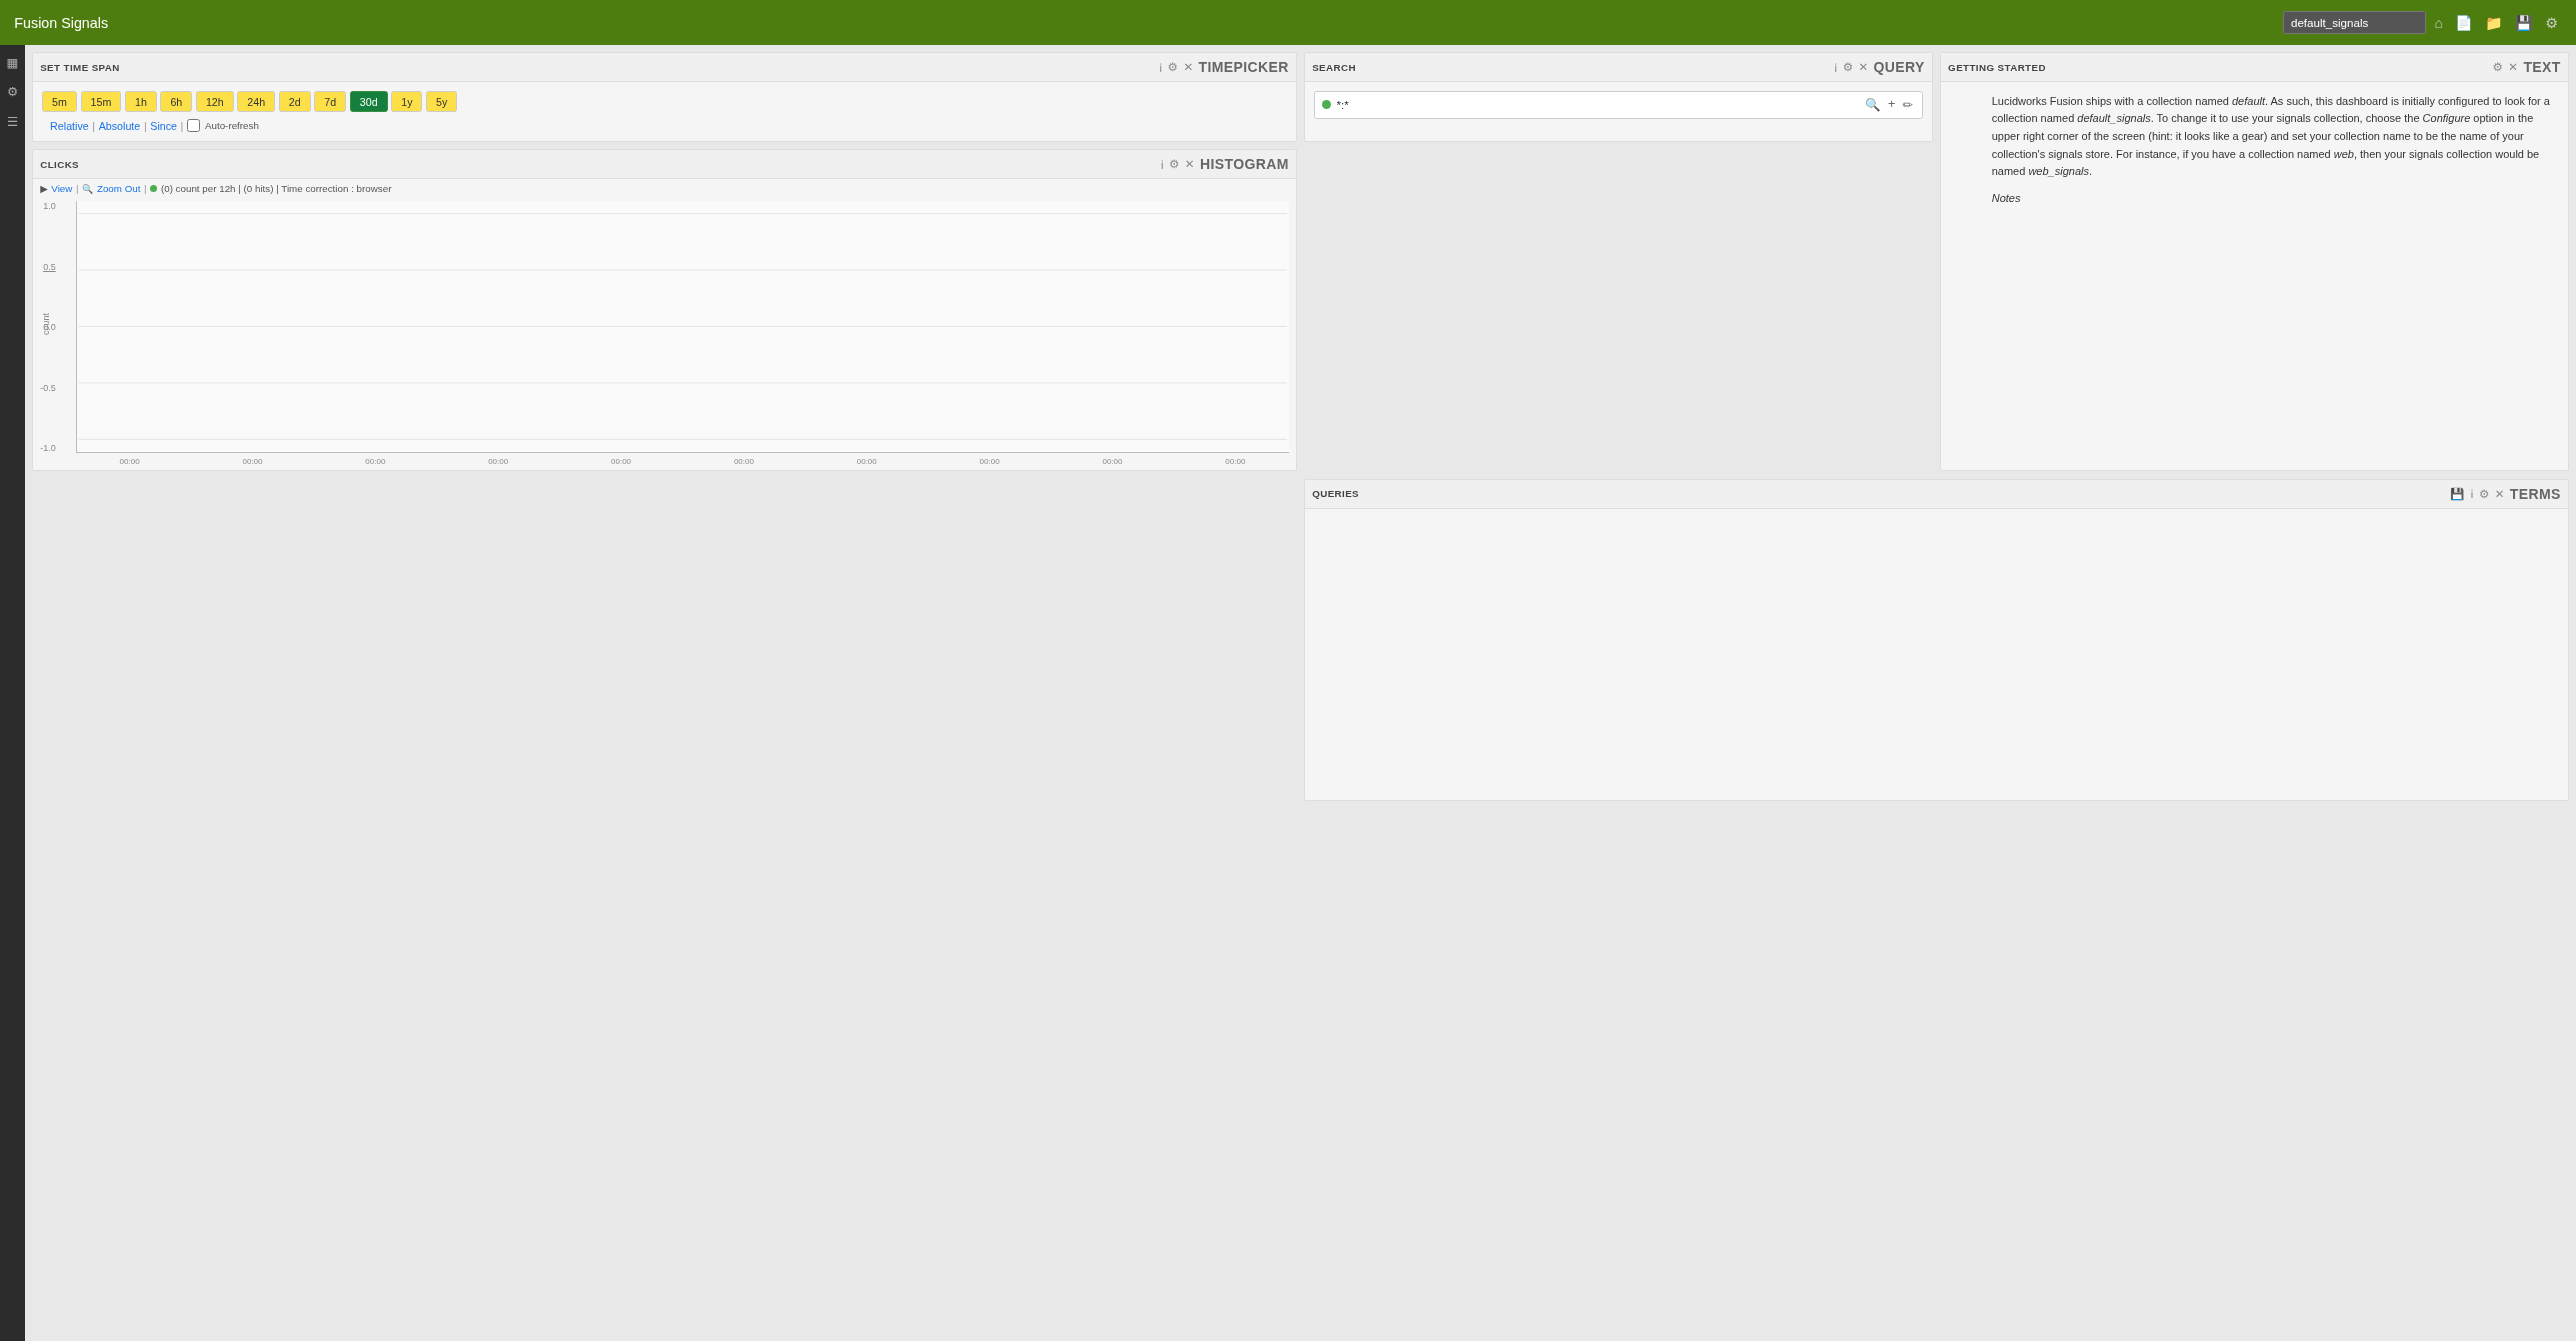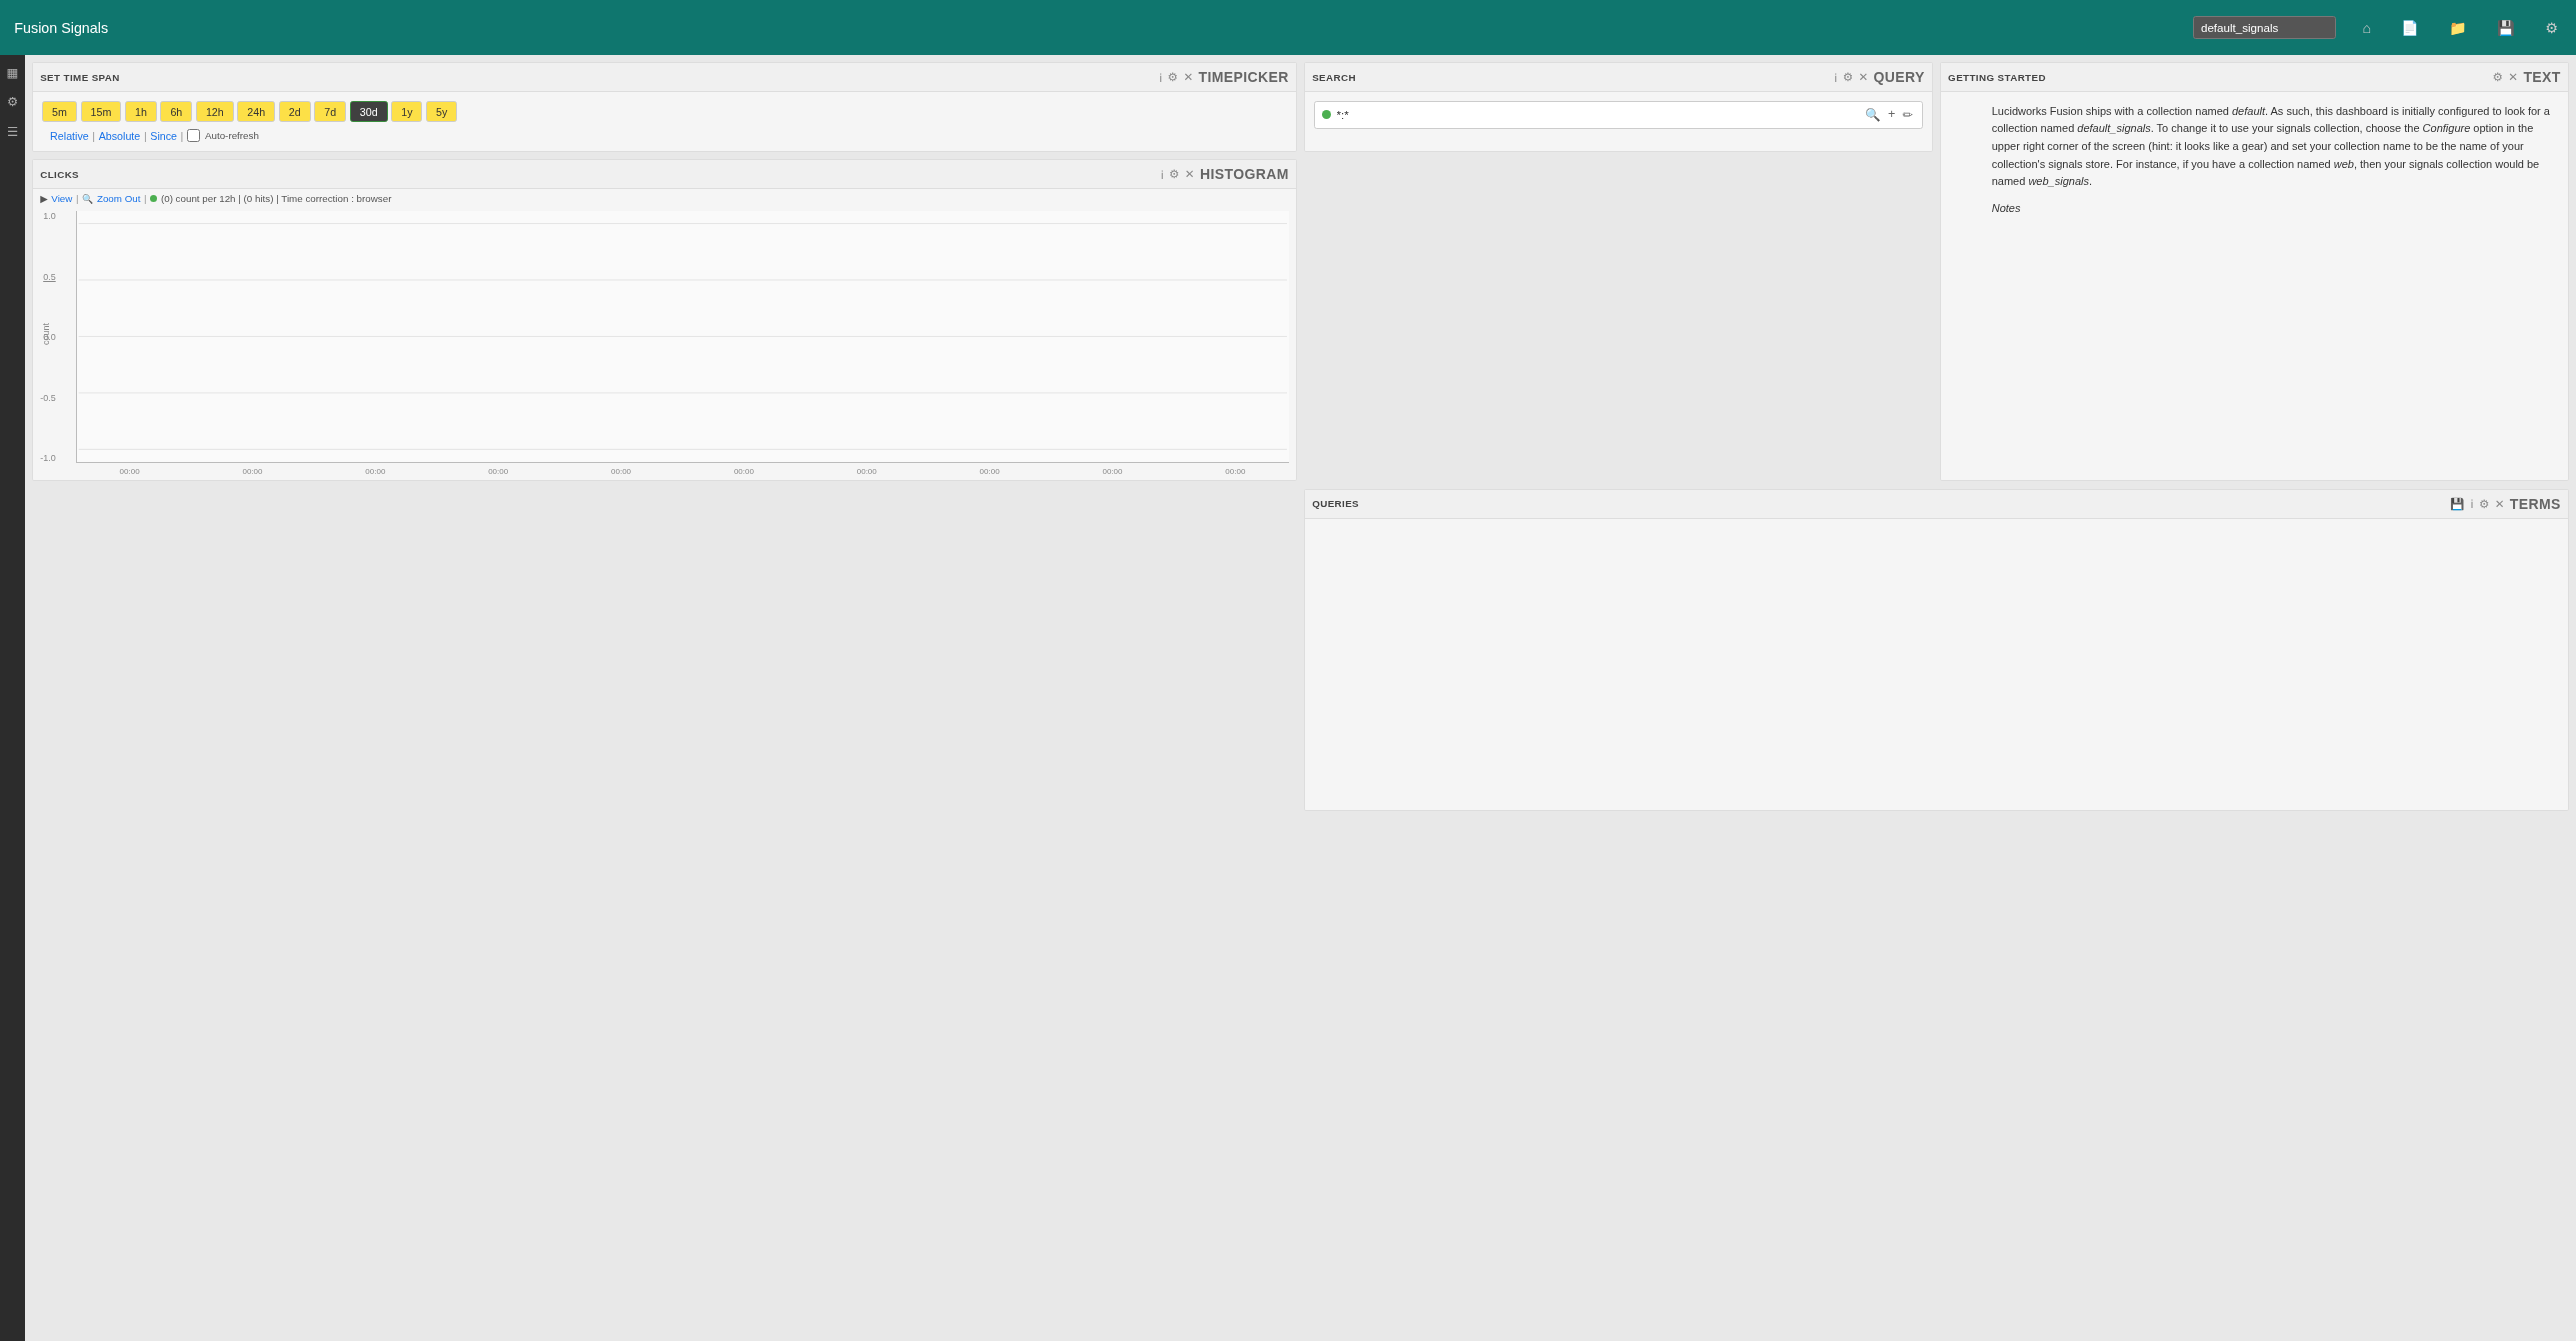--- a/index.html
+++ b/index.html
@@ -1,26 +1,26 @@
 <!DOCTYPE html>
 <html style="font-size:14.3px"><head>
   <meta charset="utf-8">
   <style>
     * { box-sizing: border-box; margin: 0; padding: 0; }
     body { font-family: -apple-system, BlinkMacSystemFont, 'Segoe UI', Arial, sans-serif; background: #e8e8e8; font-size: 10.7px; color: #333; }
 
     
     .topnav {
-      background: #0f766e;
+      background: #4d7c0f;
       color: #fff;
       display: flex;
       align-items: center;
       padding: 0 14.3px;
-      height: 55px;
-      gap: 23px;
+      height: 45px;
+      gap: 5px;
     }
     .topnav-title {
       font-size: 14.3px;
       font-weight: 400;
       color: #fff;
       flex: 1;
     }
     .topnav-select-wrapper {
       position: relative;
     }
@@ -126,21 +126,21 @@
     .time-btn {
       padding: 3.6px 9px;
       border: 0.9px solid #ccc;
       background: #fde047;
       border-radius: 2.7px;
       font-size: 10.7px;
       cursor: pointer;
       color: #333;
     }
     .time-btn.active {
-      background: #404040;
+      background: #15803d;
       border-color: #388e3c;
       color: #fff;
     }
     .time-links {
       display: flex;
       align-items: center;
       gap: 3.6px;
       font-size: 10.7px;
       margin-left: 8px;
     }

